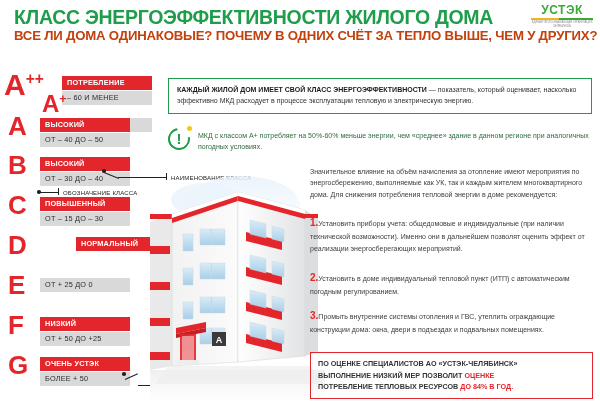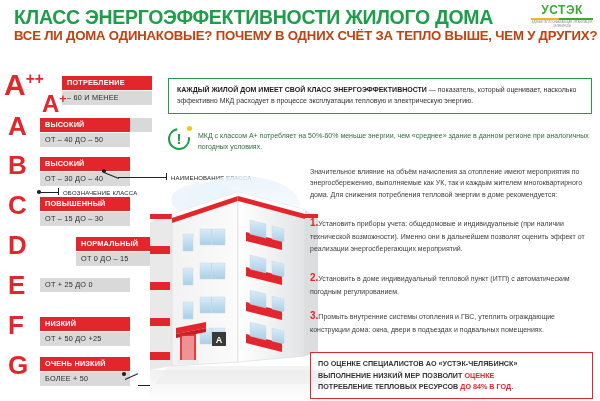--- a/index.html
+++ b/index.html
@@ -136,34 +136,33 @@
         <div class="cls-val">ОТ – 30  ДО – 40</div>
       </div>
       <div class="cls-letter" style="left: 8px; top: 192px; font-size: 26px;">C</div>
       <div class="cls-box" style="left: 40px; top: 197px;">
         <div class="cls-name">ПОВЫШЕННЫЙ</div>
         <div class="cls-val">ОТ – 15  ДО – 30</div>
       </div>
       <div class="cls-letter" style="left: 8px; top: 232px; font-size: 26px;">D</div>
       <div class="cls-box" style="left: 40px; top: 237px; margin-left: 36px;">
         <div class="cls-name">НОРМАЛЬНЫЙ</div>
-        <div class="cls-val">ОТ 0  ДО – 15</div>
       </div>
       <div class="cls-letter" style="left: 8px; top: 272px; font-size: 26px;">E</div>
       <div class="cls-box" style="left: 40px; top: 277px;">
         <div class="cls-val">ОТ + 25 ДО 0</div>
       </div>
       <div class="cls-letter" style="left: 8px; top: 312px; font-size: 26px;">F</div>
       <div class="cls-box" style="left: 40px; top: 317px;">
         <div class="cls-name">НИЗКИЙ</div>
         <div class="cls-val">ОТ + 50 ДО +25</div>
       </div>
       <div class="cls-letter" style="left: 8px; top: 352px; font-size: 26px;">G</div>
       <div class="cls-box" style="left: 40px; top: 357px;">
-        <div class="cls-name">ОЧЕНЬ НИЗКИЙ</div>
+        <div class="cls-name">ОЧЕНЬ УСТЭК</div>
         <div class="cls-val">БОЛЕЕ + 50</div>
       </div>
     </div>
 
   <div class="green-box">
     <b>КАЖДЫЙ ЖИЛОЙ ДОМ ИМЕЕТ СВОЙ КЛАСС ЭНЕРГОЭФФЕКТИВНОСТИ</b><span> — показатель, который оценивает, насколько эффективно МКД расходует в процессе эксплуатации тепловую и электрическую энергию.</span>
   </div>
 
   <div class="note-row">
     <div class="note-icon"></div>

